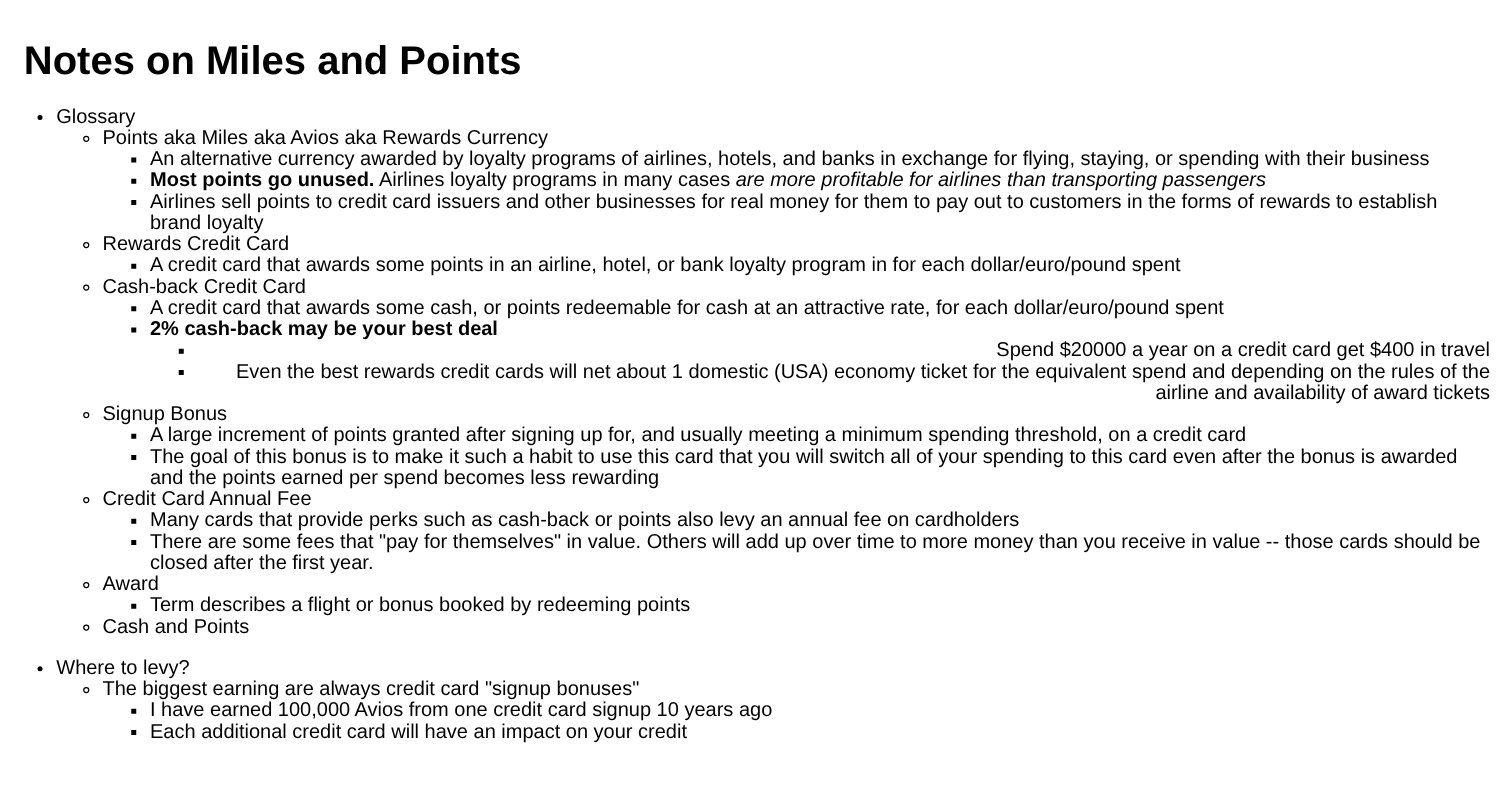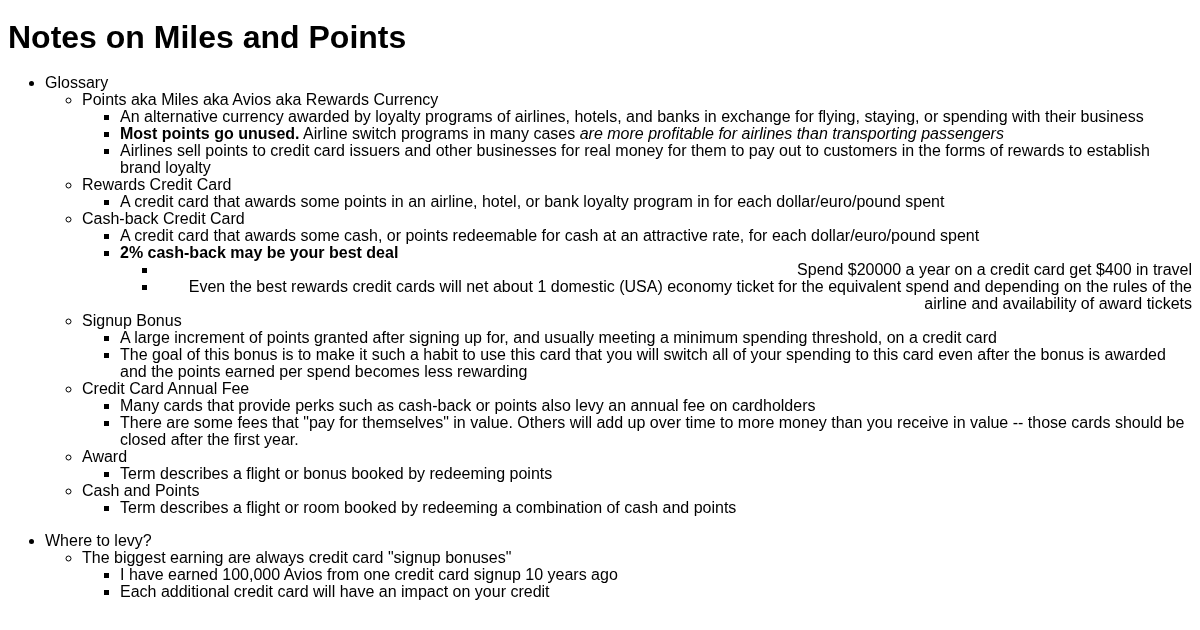--- a/index.html
+++ b/index.html
@@ -16,21 +16,21 @@
       font-size: 16px;
       line-height: 17px;
     }
     .page {
       padding: 0 8px;
     }
     h1 {
       font-family: "Liberation Sans", sans-serif;
       font-size: 32px;
       font-weight: bold;
-      margin: 0;
+      margin: 11px;
       padding-top: 21px;
       line-height: 32px;
       margin-bottom: 21px;
     }
     ul {
       margin: 0;
       padding-left: 37px;
     }
     ul.l1 { list-style-type: disc; padding-left: 37px; }
     ul.l2 { list-style-type: circle; padding-left: 37px; margin-bottom: 16px; }
@@ -49,21 +49,21 @@
 
   <ul class="l1">
 
     <li>
       <span class="label">Glossary</span>
       <ul class="l2">
         <li>
           <span>Points aka Miles aka Avios aka Rewards Currency</span>
           <ul class="l3">
             <li><span>An alternative currency awarded by loyalty programs of airlines, hotels, and banks in exchange for flying, staying, or spending with their business</span></li>
-            <li><b>Most points go unused.</b><span> Airline switch programs in many cases </span><i>are more profitable for airlines than transporting passengers</i></li>
+            <li><b>Most points go unused.</b><span> Airlines loyalty programs in many cases </span><i>are more profitable for airlines than transporting passengers</i></li>
             <li><span>Airlines sell points to credit card issuers and other businesses for real money for them to pay out to customers in the forms of rewards to establish brand loyalty</span></li>
           </ul>
         </li>
         <li>
           <span>Rewards Credit Card</span>
           <ul class="l3">
             <li><span>A credit card that awards some points in an airline, hotel, or bank loyalty program in for each dollar/euro/pound spent</span></li>
           </ul>
         </li>
         <li>
@@ -93,23 +93,20 @@
           </ul>
         </li>
         <li>
           <span>Award</span>
           <ul class="l3">
             <li><span>Term describes a flight or bonus booked by redeeming points</span></li>
           </ul>
         </li>
         <li>
           <span>Cash and Points</span>
-          <ul class="l3">
-            <li><span>Term describes a flight or room booked by redeeming a combination of cash and points</span></li>
-          </ul>
         </li>
       </ul>
     </li>
 
     <li>
       <span class="label">Where to levy?</span>
       <ul class="l2">
         <li>
           <span>The biggest earning are always credit card "signup bonuses"</span>
           <ul class="l3">

